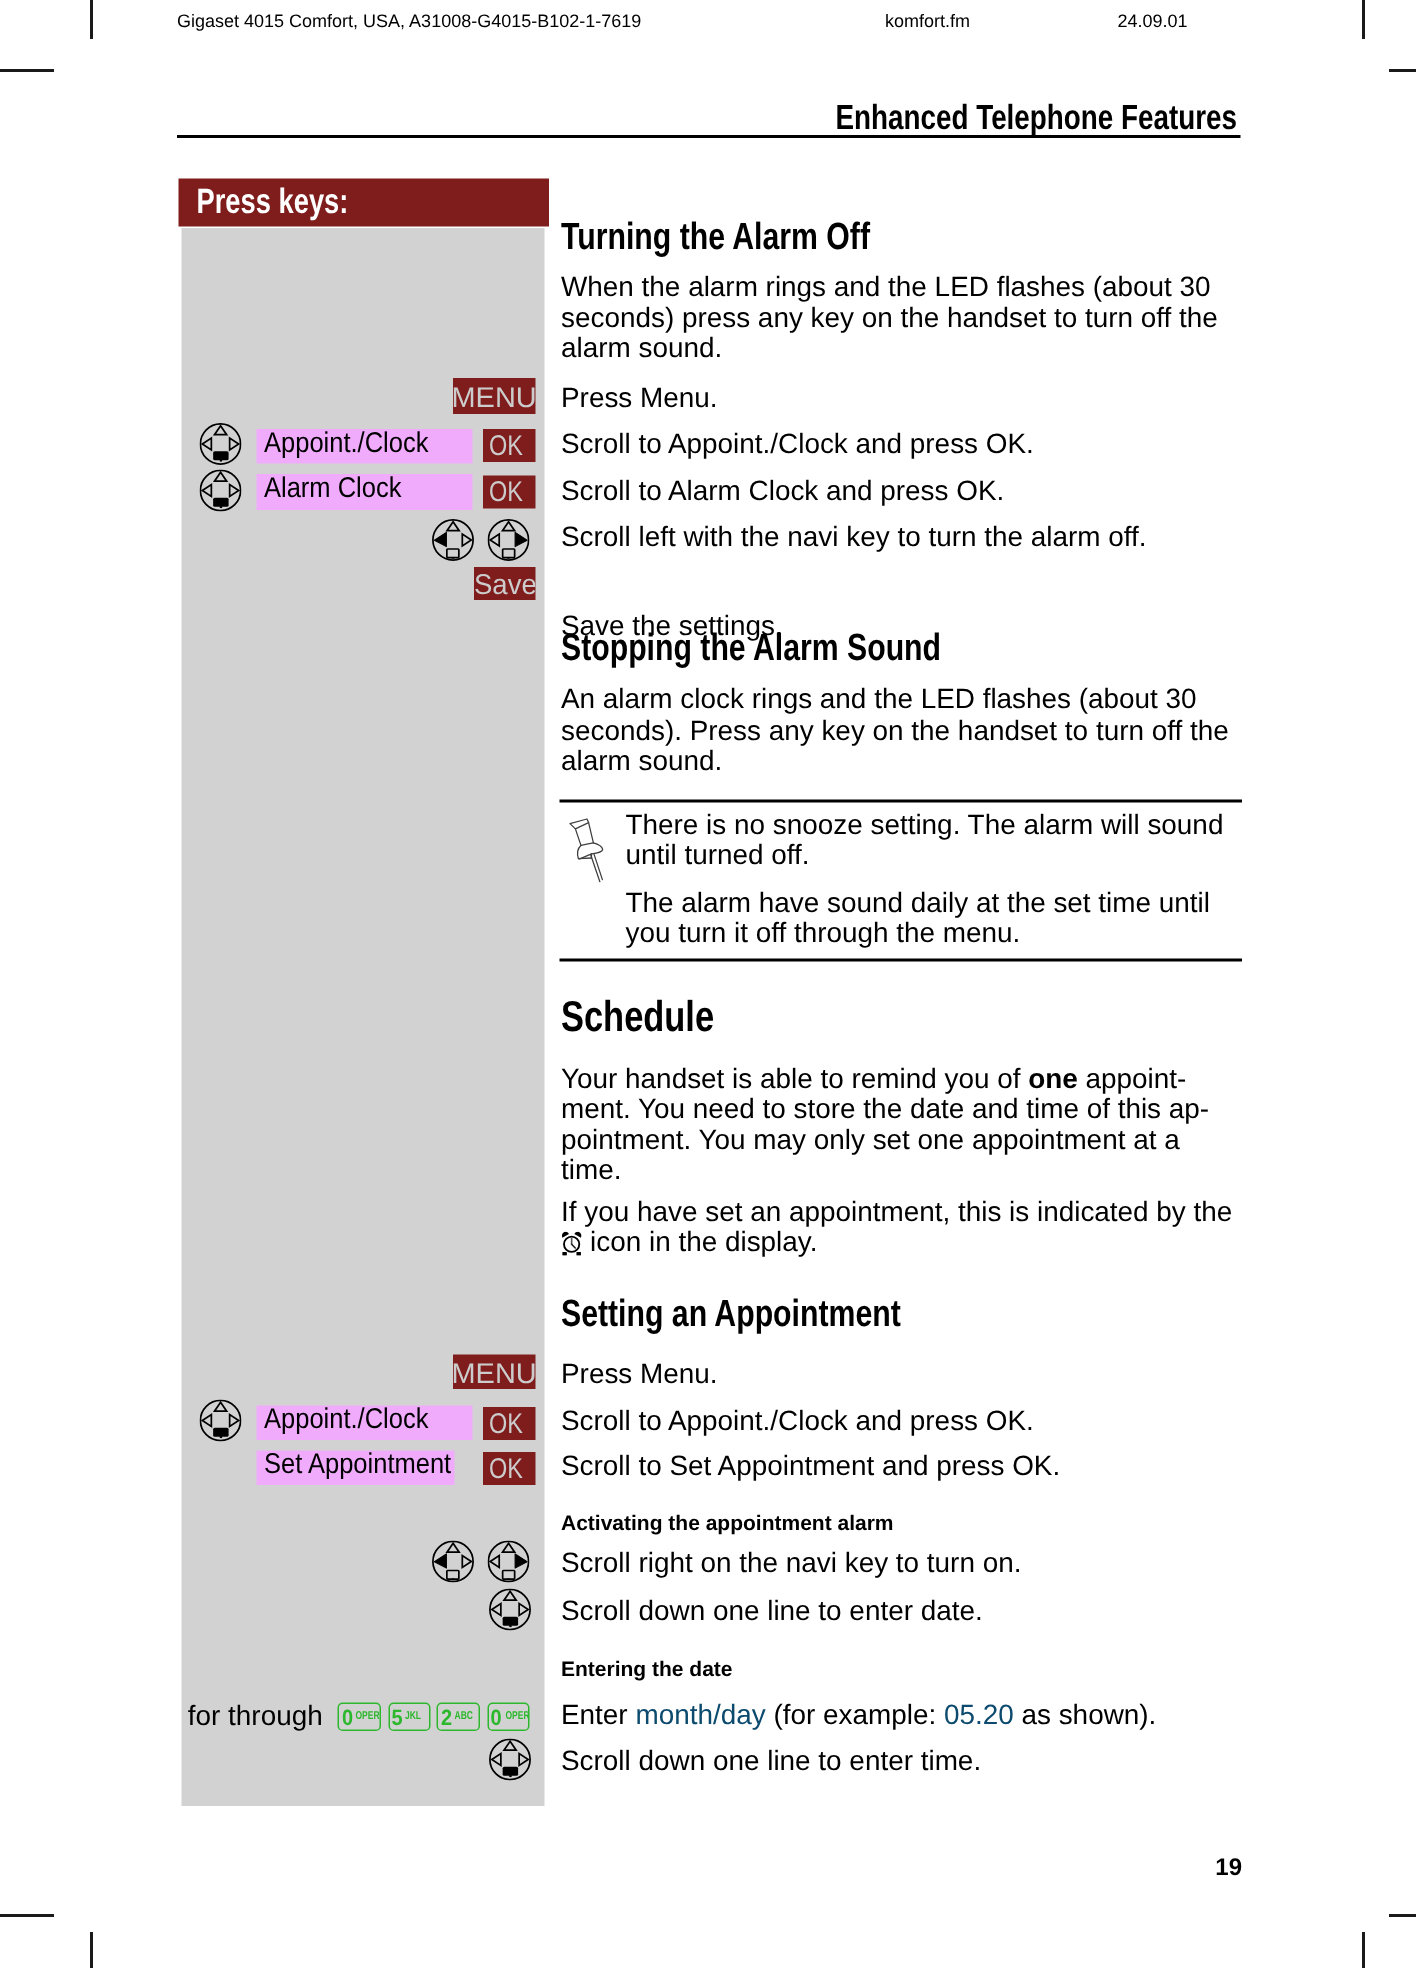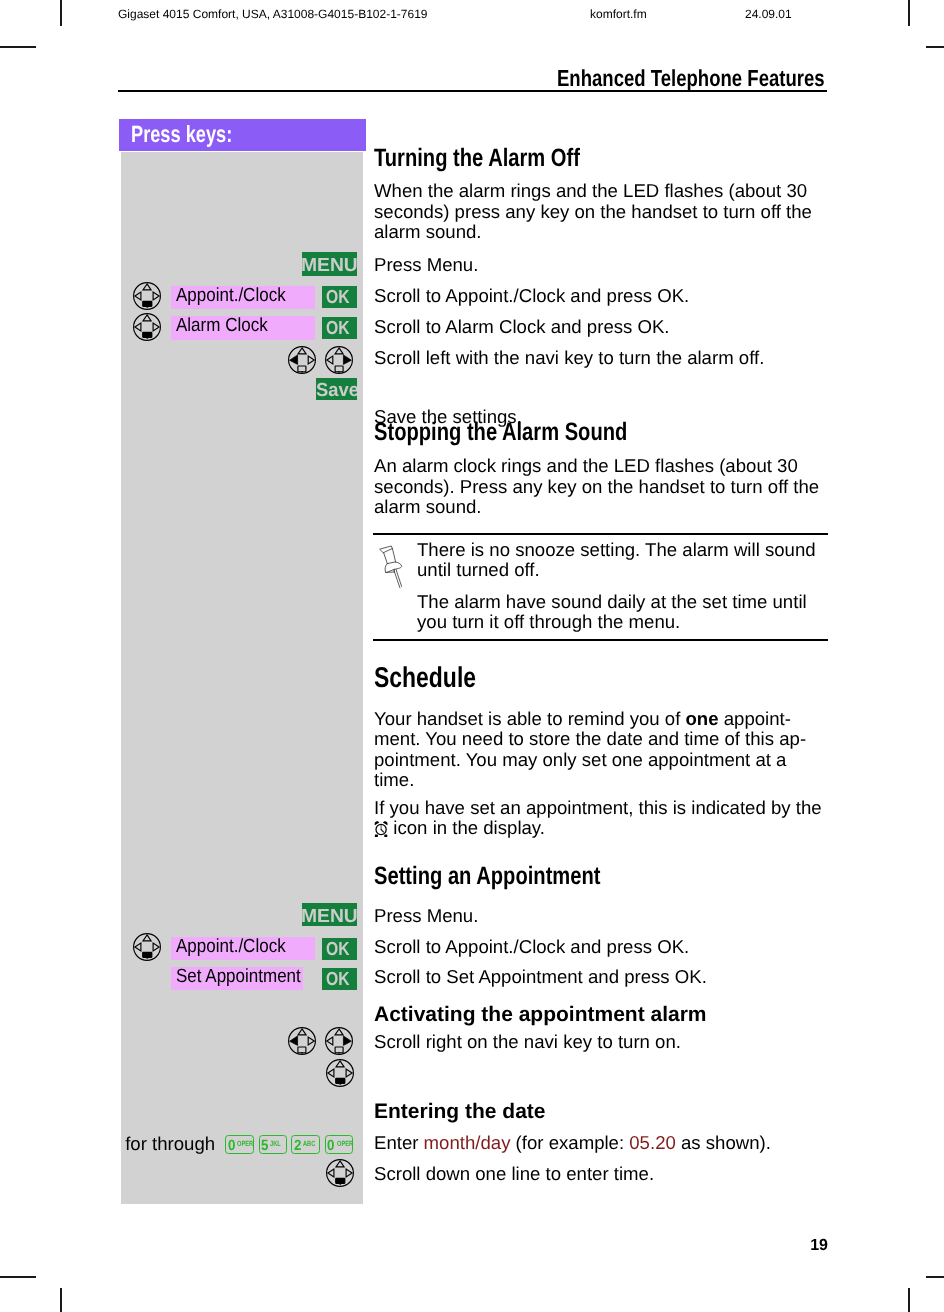--- a/index.html
+++ b/index.html
@@ -21,27 +21,27 @@
 
   #chapter-title{position:absolute;left:557px;top:66.8px;font-weight:bold;font-size:23.2px;
      line-height:1;white-space:nowrap;transform:scaleX(0.80);transform-origin:0 0;}
   #header-rule{position:absolute;left:118px;top:90px;width:709px;height:2px;background:#000;}
 
   
   #page-number{position:absolute;right:116px;top:1237px;font-weight:bold;font-size:16px;}
 
   
   #sidebar{position:absolute;left:121px;top:152px;width:242px;height:1052px;background:#d2d2d2;}
-  #presskeys-bar{position:absolute;left:119px;top:119px;width:247px;height:32px;background:#8b5cf6;}
+  #presskeys-bar{position:absolute;left:119px;top:119px;width:247px;height:32px;background:#7f1d1d;}
   #presskeys-label{position:absolute;left:12.4px;top:3.7px;color:#fff;font-size:23.5px;
      font-weight:bold;line-height:1;white-space:nowrap;transform:scaleX(0.775);
      transform-origin:0 0;}
 
   
-  .badge{position:absolute;background:#15803d;overflow:hidden;font-weight:bold;}
+  .badge{position:absolute;background:#7f1d1d;overflow:hidden;}
   .bt{position:absolute;color:#cccccc;font-size:19px;line-height:1;white-space:nowrap;
       transform-origin:0 0;}
   .bt-menu{left:-0.8px;top:4.0px;transform:scaleX(1.015);}
   .bt-ok  {left:3.6px;top:2.2px;transform:scaleX(0.824);}
   .bt-save{left:0.1px;top:2.7px;transform:scaleX(0.966);}
   .field{position:absolute;background:#f0abfc;overflow:hidden;}
   .ft{position:absolute;left:5px;top:0.4px;color:#000;font-size:19px;line-height:1;
       white-space:nowrap;transform:scaleX(0.895);transform-origin:0 0;}
   .navi{position:absolute;width:28px;height:28px;}
   .numkey{position:absolute;width:28.6px;height:19.1px;border:1.7px solid #2cb82c;
@@ -50,24 +50,24 @@
       line-height:1;transform:scaleX(0.90);transform-origin:0 0;}
   .nk-l{position:absolute;left:10.7px;top:4.4px;color:#2cb82c;font-weight:bold;font-size:7.6px;
       line-height:1;transform:scaleX(0.745);transform-origin:0 0;}
   .fortext{position:absolute;font-size:18.6px;line-height:1;color:#000;white-space:nowrap;}
 
   
   .h1{position:absolute;font-weight:bold;font-size:28.7px;line-height:1;white-space:nowrap;
       transform:scaleX(0.80);transform-origin:0 0;}
   .h2{position:absolute;font-weight:bold;font-size:25.2px;line-height:1;white-space:nowrap;
       transform:scaleX(0.80);transform-origin:0 0;}
-  .h3{position:absolute;font-weight:bold;font-size:21px;line-height:20.5px;white-space:nowrap;}
+  .h3{position:absolute;font-weight:bold;font-size:14px;line-height:20.5px;white-space:nowrap;}
   .para{position:absolute;font-size:18.6px;line-height:20.5px;white-space:pre;}
   .para b{font-weight:bold;}
-  .green{color:#7f1d1d;}
+  .green{color:#0c4a6e;}
   .note{position:absolute;}
   .note .rule{position:absolute;left:0;width:455px;height:2px;background:#000;}
   .note .txt{position:absolute;left:44px;font-size:18.6px;line-height:20.5px;white-space:pre;}
 </style>
 </head>
 <body>
 
 <div class="page">
 
   <div class="cropv" style="left:60px;top:0;height:26px;"></div>
@@ -279,18 +279,19 @@
       </svg><span> icon in the display.</span></div>
 
   <div class="h2" style="left:374px;top:864.3px;">Setting an Appointment</div>
 
   <div class="para" style="left:374px;top:905.9px;">Press Menu.</div>
   <div class="para" style="left:374px;top:936.7px;">Scroll to Appoint./Clock and press OK.</div>
   <div class="para" style="left:374px;top:967.4px;">Scroll to Set Appointment and press OK.</div>
 
   <div class="h3" style="left:374px;top:1004.7px;">Activating the appointment alarm</div>
   <div class="para" style="left:374px;top:1031.9px;">Scroll right on the navi key to turn on.</div>
+  <div class="para" style="left:374px;top:1064px;">Scroll down one line to enter date.</div>
 
   <div class="h3" style="left:374px;top:1102px;">Entering the date</div>
   <div class="para" style="left:374px;top:1132.7px;"><span>Enter </span><span class="green">month/day</span><span> (for example: </span><span class="green">05.20</span><span> as shown).</span></div>
   <div class="para" style="left:374px;top:1164px;">Scroll down one line to enter time.</div>
 
 </div>
 
 </body></html>

